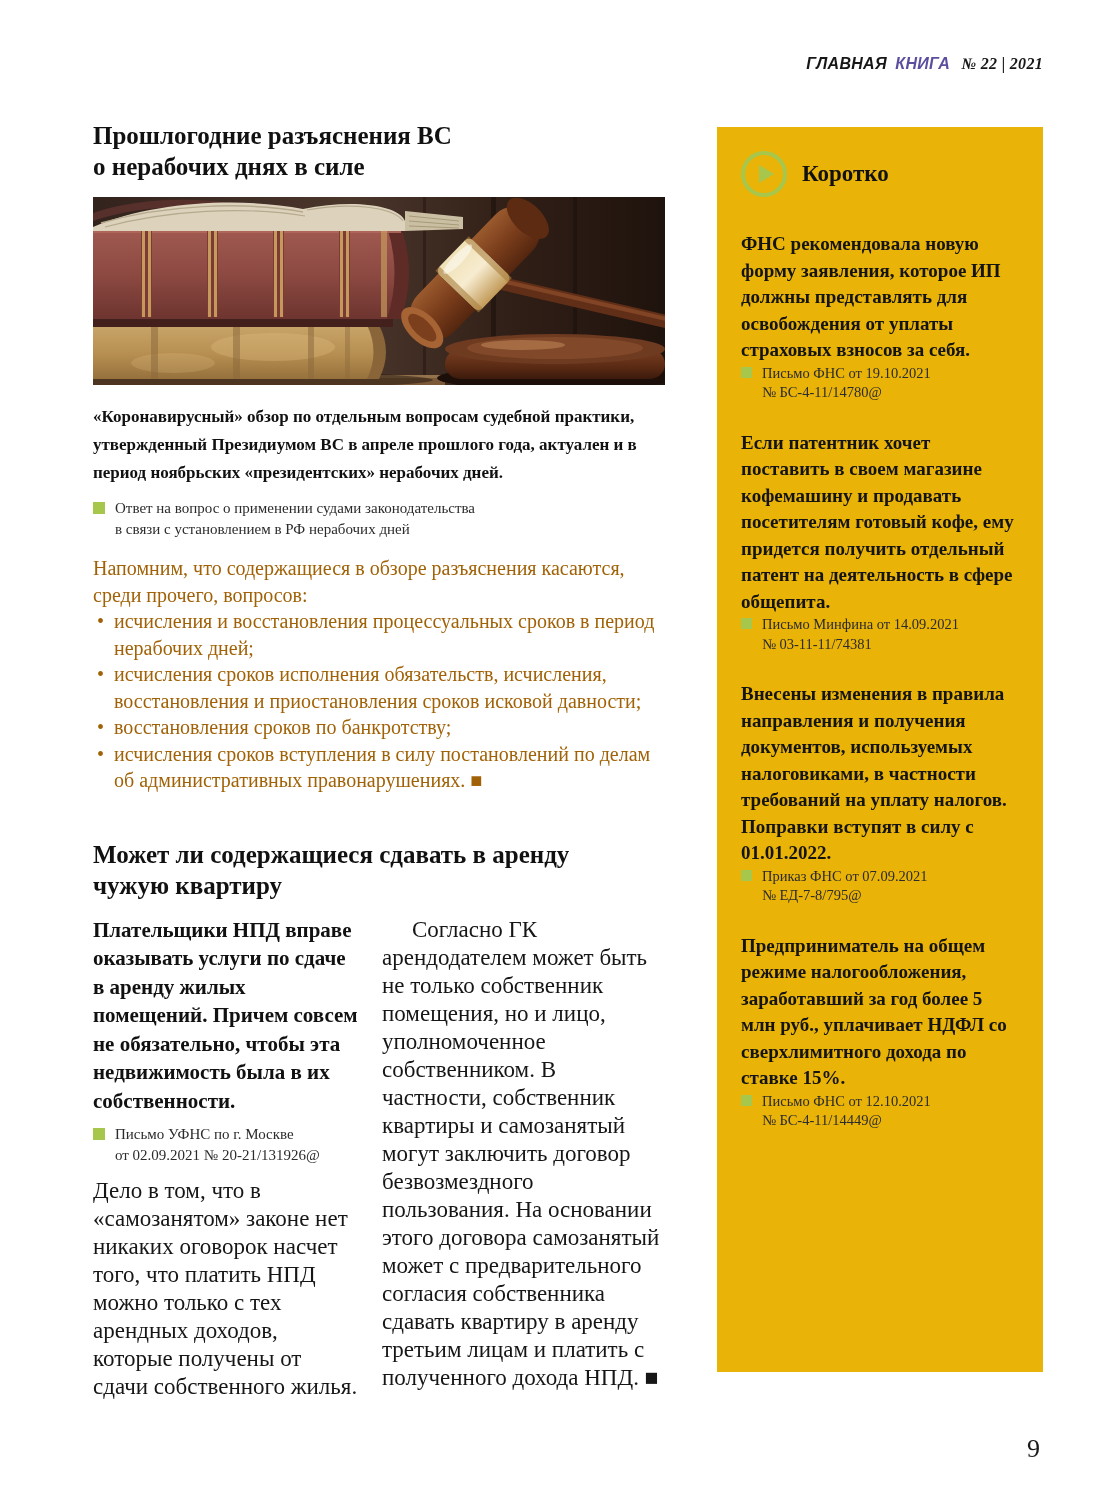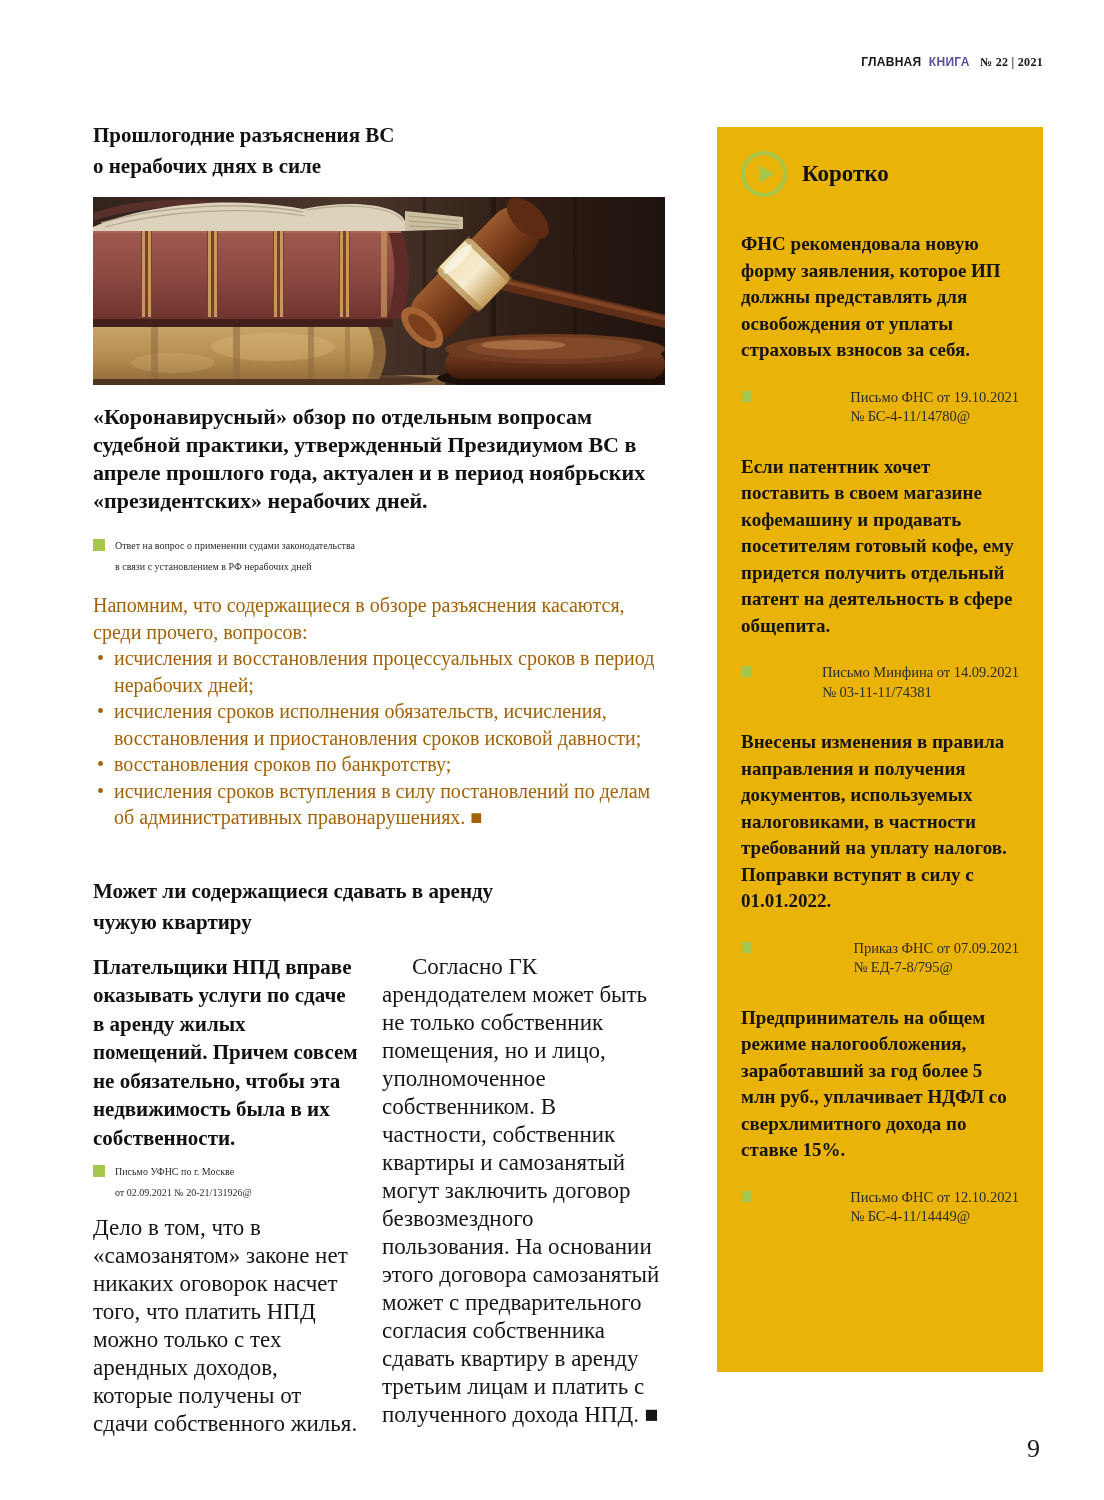--- a/index.html
+++ b/index.html
@@ -13,22 +13,23 @@
     color: #151515;
     overflow: hidden;
   }
 
   
   .masthead {
     position: absolute;
     top: 55px;
     right: 61px;
     white-space: nowrap;
-    font-size: 12px;
+    font-size: 16px;
     letter-spacing: 0.3px;
+    font-style: italic;
   }
   .masthead .name {
     font-family: "Liberation Sans", "DejaVu Sans", sans-serif;
     font-weight: 800;
   }
   .masthead .name-black { color: #171717; }
   .masthead .name-purple { color: #5d4d9f; margin-left: 4px; }
   .masthead .issue {
     font-family: "Liberation Serif", serif;
     font-weight: 700;
@@ -37,44 +38,44 @@
   }
 
   
   .main-col {
     position: absolute;
     left: 93px;
     top: 120px;
     width: 572px;
   }
   h1.article-title, h2.article-title {
-    font-size: 21px;
+    font-size: 25px;
     line-height: 31px;
     font-weight: 700;
     color: #111;
     margin: 0 0 15px 0;
   }
   figure.hero {
     width: 572px;
     height: 188px;
     margin: 0 0 18px 0;
     line-height: 0;
   }
   .lead {
     font-weight: 700;
-    font-size: 22px;
+    font-size: 17px;
     line-height: 28px;
     color: #111;
-    margin-bottom: 20px;
+    margin-bottom: 11px;
   }
   .note {
     display: flex;
     align-items: flex-start;
     gap: 10px;
-    font-size: 10px;
+    font-size: 15px;
     line-height: 21px;
     color: #2b2b2b;
   }
   .note .sq {
     flex: 0 0 auto;
     width: 12px;
     height: 12px;
     margin-top: 4px;
     background: #a6c74b;
   }
@@ -151,21 +152,21 @@
     color: #111;
   }
   .brief { margin-bottom: 27px; }
   .brief-text {
     font-weight: 700;
     font-size: 19px;
     line-height: 26.5px;
     color: #141414;
     margin-top: 24px;
   }
-  .brief .note { margin-top: 24px; font-size: 14.5px; line-height: 19.5px; justify-content: space-between; }
+  .brief .note { margin-top: 0; font-size: 14.5px; line-height: 19.5px; }
   .brief .note .sq { width: 11px; height: 11px; margin-top: 3px; }
 
   .page-number {
     position: absolute;
     right: 64px;
     bottom: 36px;
     font-size: 26px;
     color: #1a1a1a;
   }
 </style>

